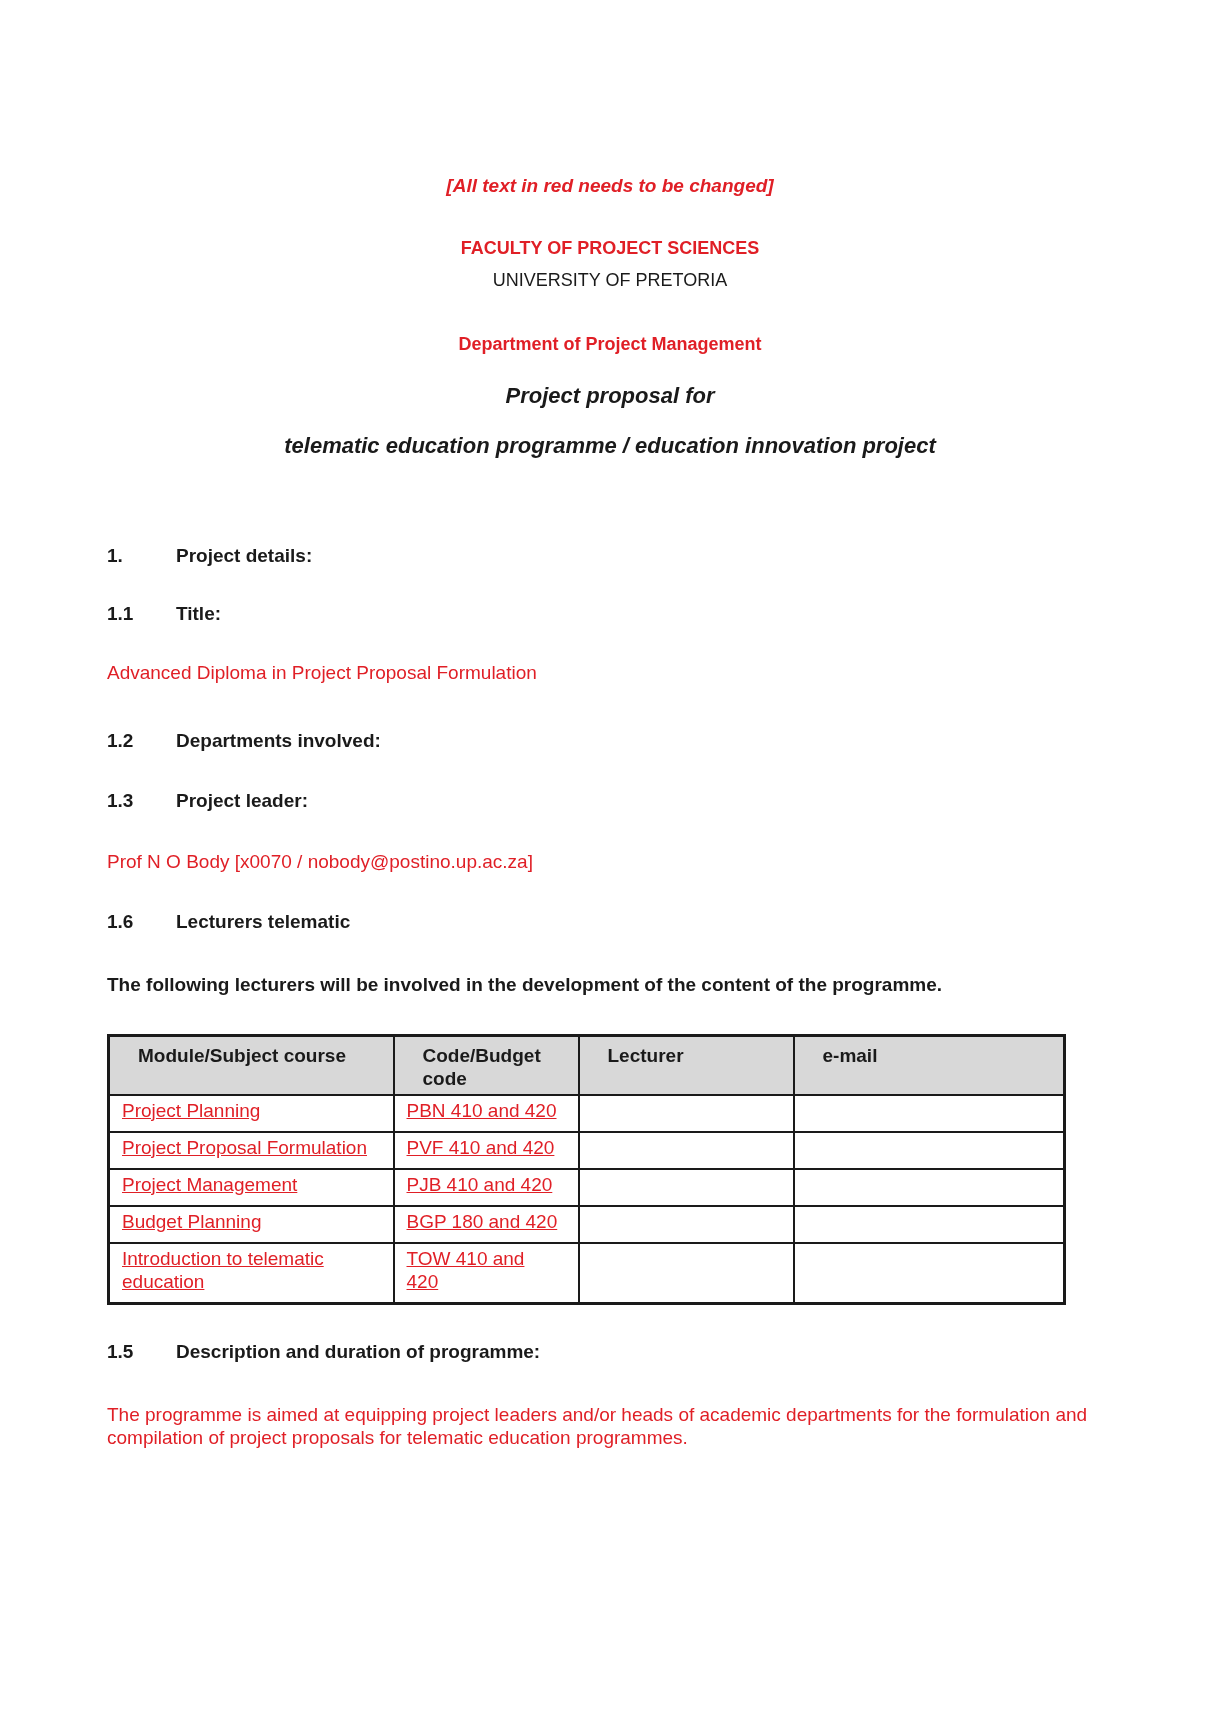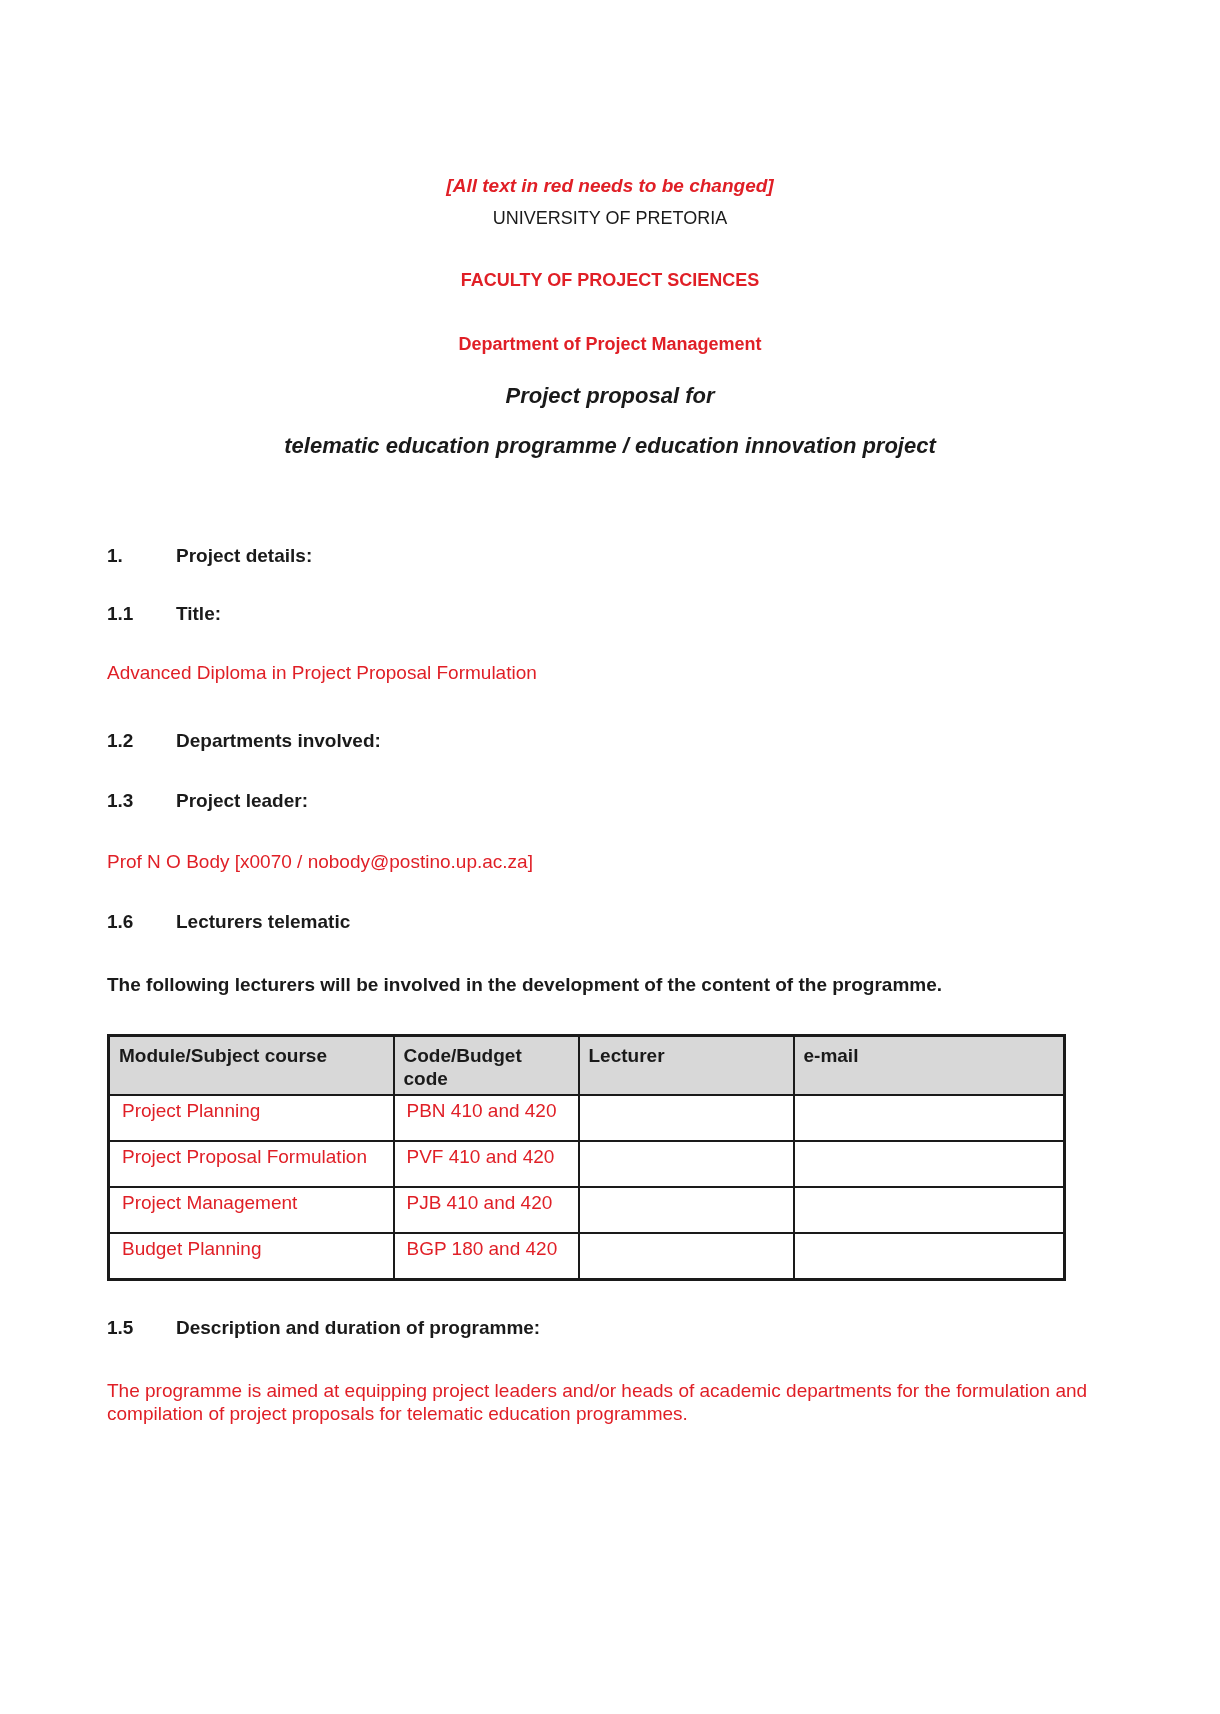--- a/index.html
+++ b/index.html
@@ -50,34 +50,34 @@
     border:3px solid var(--ink);
   }
   th,td{
     border:2px solid var(--ink);
     vertical-align:top;text-align:left;
     font-size:19px;line-height:23px;
     overflow:hidden;
   }
   th{
     background:var(--th-bg);font-weight:bold;
-    padding:7px 10px 4px 9px;height:42px;margin-top:40px;
+    padding:7px 10px 4px 28px;height:42px;margin-top:40px;
   }
-  td{padding:3px 10px 18px 12px;}
+  td{padding:3px 10px 9px 12px;text-decoration:underline;}
   td.module-cell,td.code-cell{color:var(--red);white-space:pre-line;}
 </style>
 </head>
 <body>
 
 <div class="page" data-name="document-page">
 
   <div class="doc-header" data-name="letterhead">
     <p data-name="red-change-notice">[All text in red needs to be changed]</p>
+    <p data-name="faculty-name">FACULTY OF PROJECT SCIENCES</p>
     <p data-name="university-name">UNIVERSITY OF PRETORIA</p>
-    <p data-name="faculty-name">FACULTY OF PROJECT SCIENCES</p>
     <p data-name="department-name">Department of Project Management</p>
     <p class="proposal-title" data-name="proposal-title-line1">Project proposal for</p>
     <p class="proposal-title" data-name="proposal-title-line2">telematic education programme / education innovation project</p>
   </div>
 
   <p class="section-heading" data-name="section-1">
     <span class="sec-num" data-name="section-number">1.</span><span data-name="section-label">Project details:</span>
   </p>
 
   <p class="section-heading" data-name="section-1-1">
@@ -132,20 +132,27 @@
         <td class="code-cell" data-name="code-cell">PJB 410 and 420</td>
         <td class="lecturer-cell" data-name="lecturer-cell"></td>
         <td class="email-cell" data-name="email-cell"></td>
       </tr>
       <tr data-name="table-row">
         <td class="module-cell" data-name="module-cell">Budget Planning</td>
         <td class="code-cell" data-name="code-cell">BGP 180 and 420</td>
         <td class="lecturer-cell" data-name="lecturer-cell"></td>
         <td class="email-cell" data-name="email-cell"></td>
       </tr>
+      <tr data-name="table-row">
+        <td class="module-cell" data-name="module-cell">Introduction to telematic education</td>
+        <td class="code-cell" data-name="code-cell">TOW 410 and
+420</td>
+        <td class="lecturer-cell" data-name="lecturer-cell"></td>
+        <td class="email-cell" data-name="email-cell"></td>
+      </tr>
     </tbody>
   </table>
 
   <p class="section-heading" data-name="section-1-5">
     <span class="sec-num" data-name="section-number">1.5</span><span data-name="section-label">Description and duration of programme:</span>
   </p>
   <p class="red-value" data-name="description-value">The programme is aimed at equipping project leaders and/or heads of academic departments for the formulation and compilation of project proposals for telematic education programmes.</p>
 
 </div>
 

